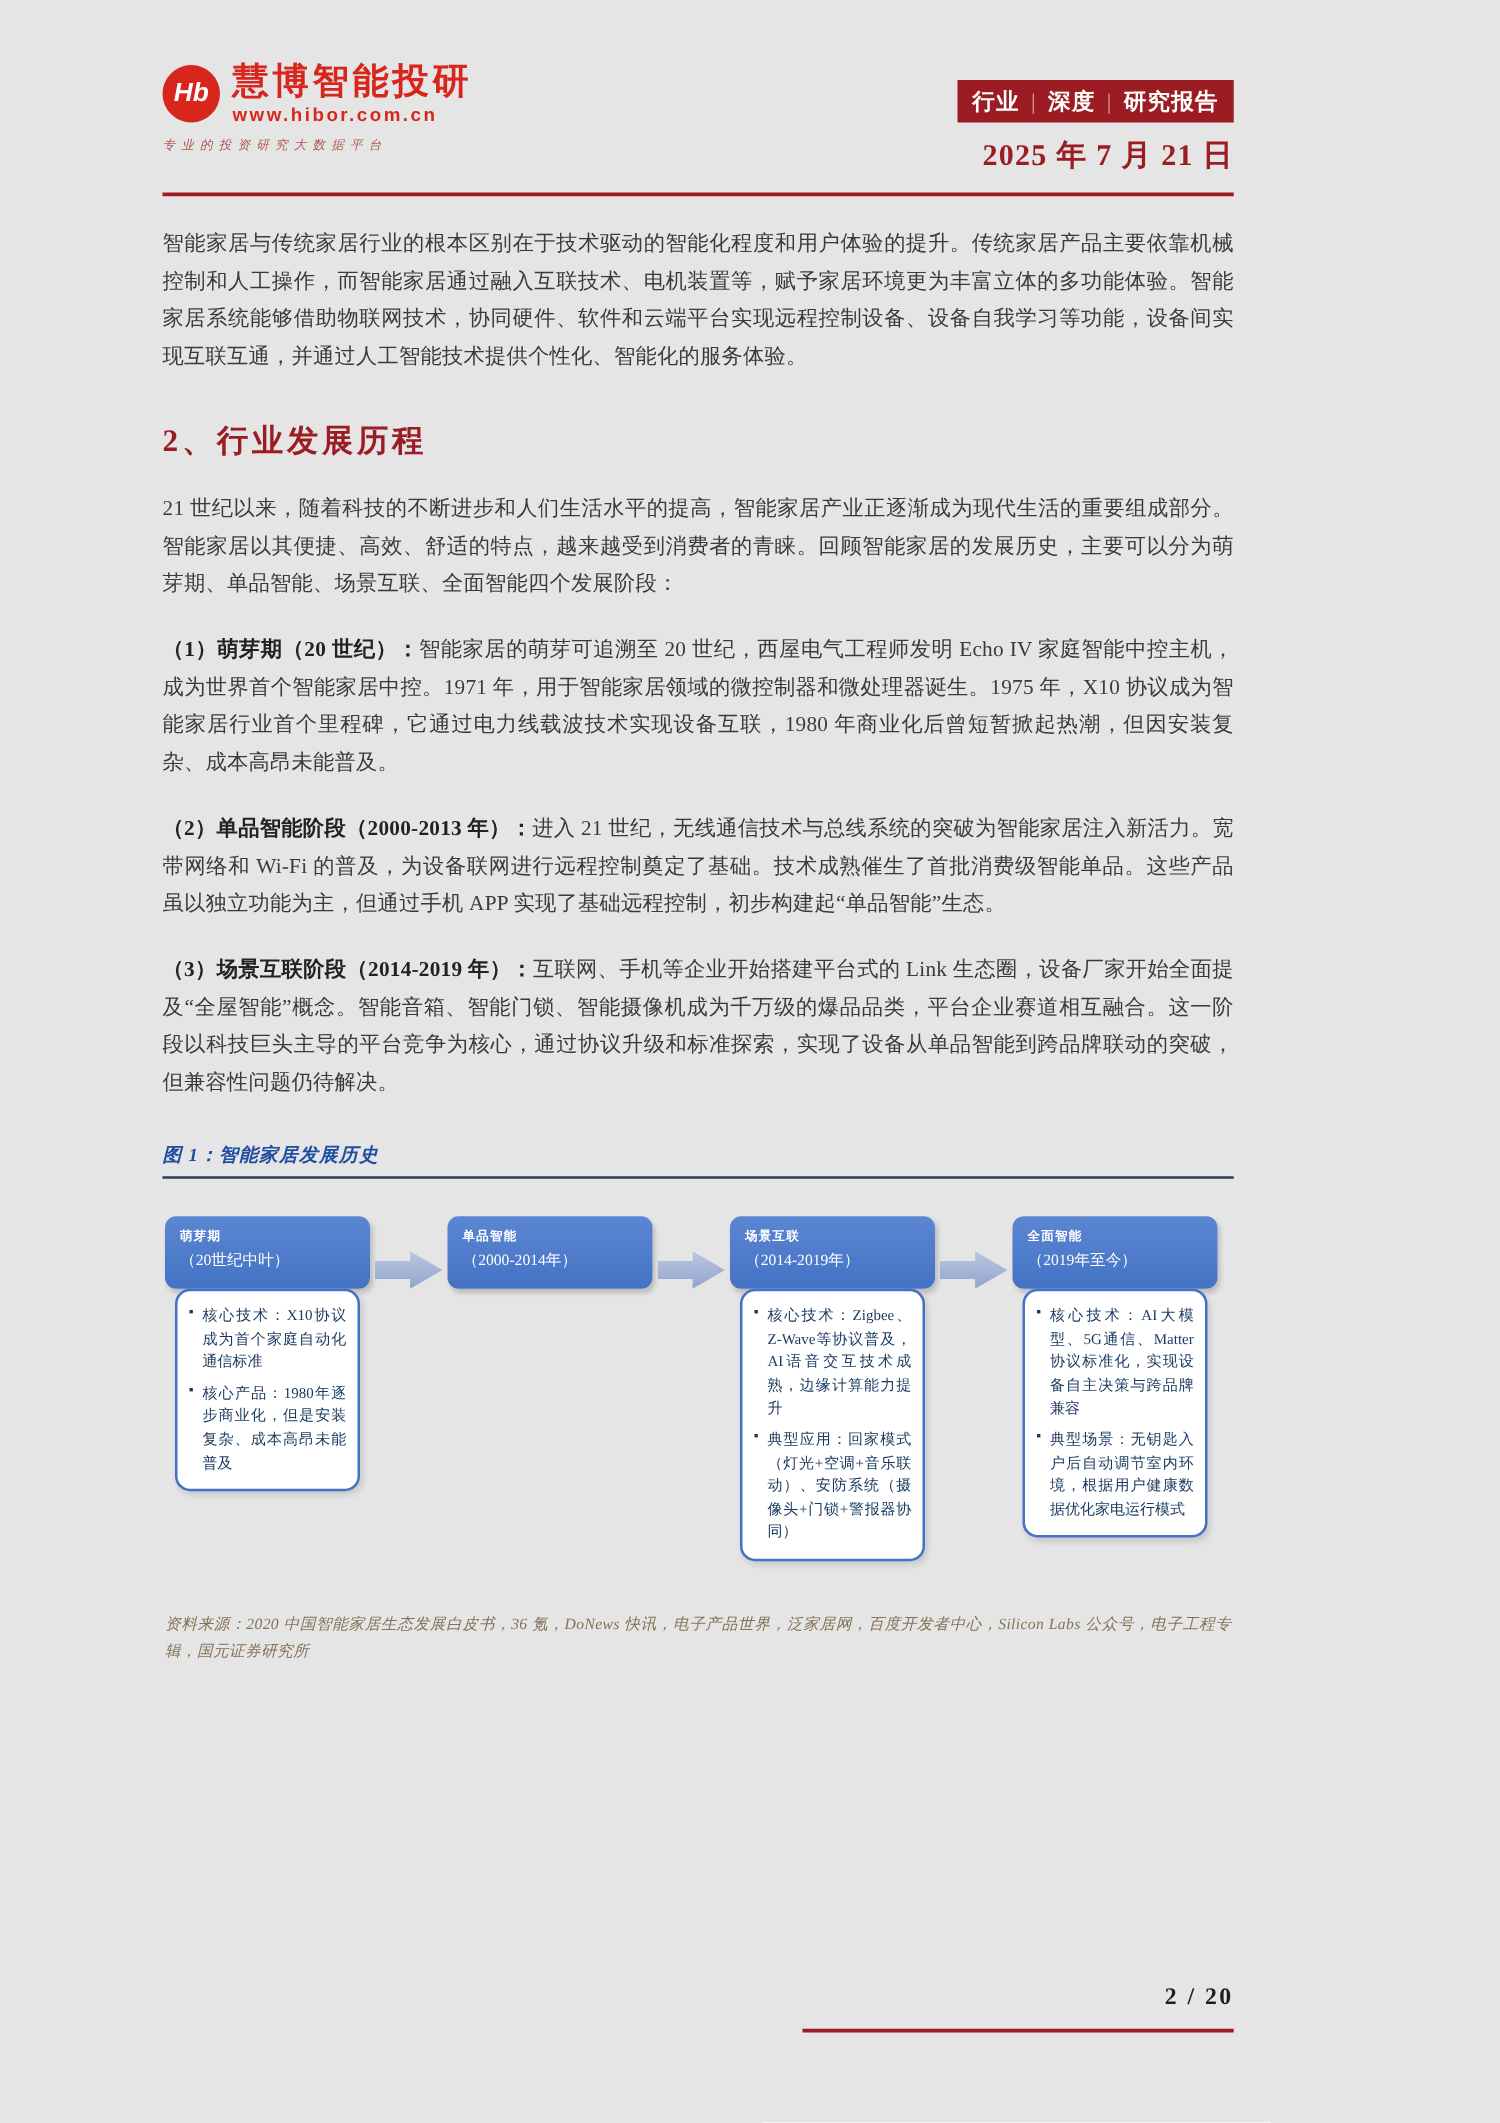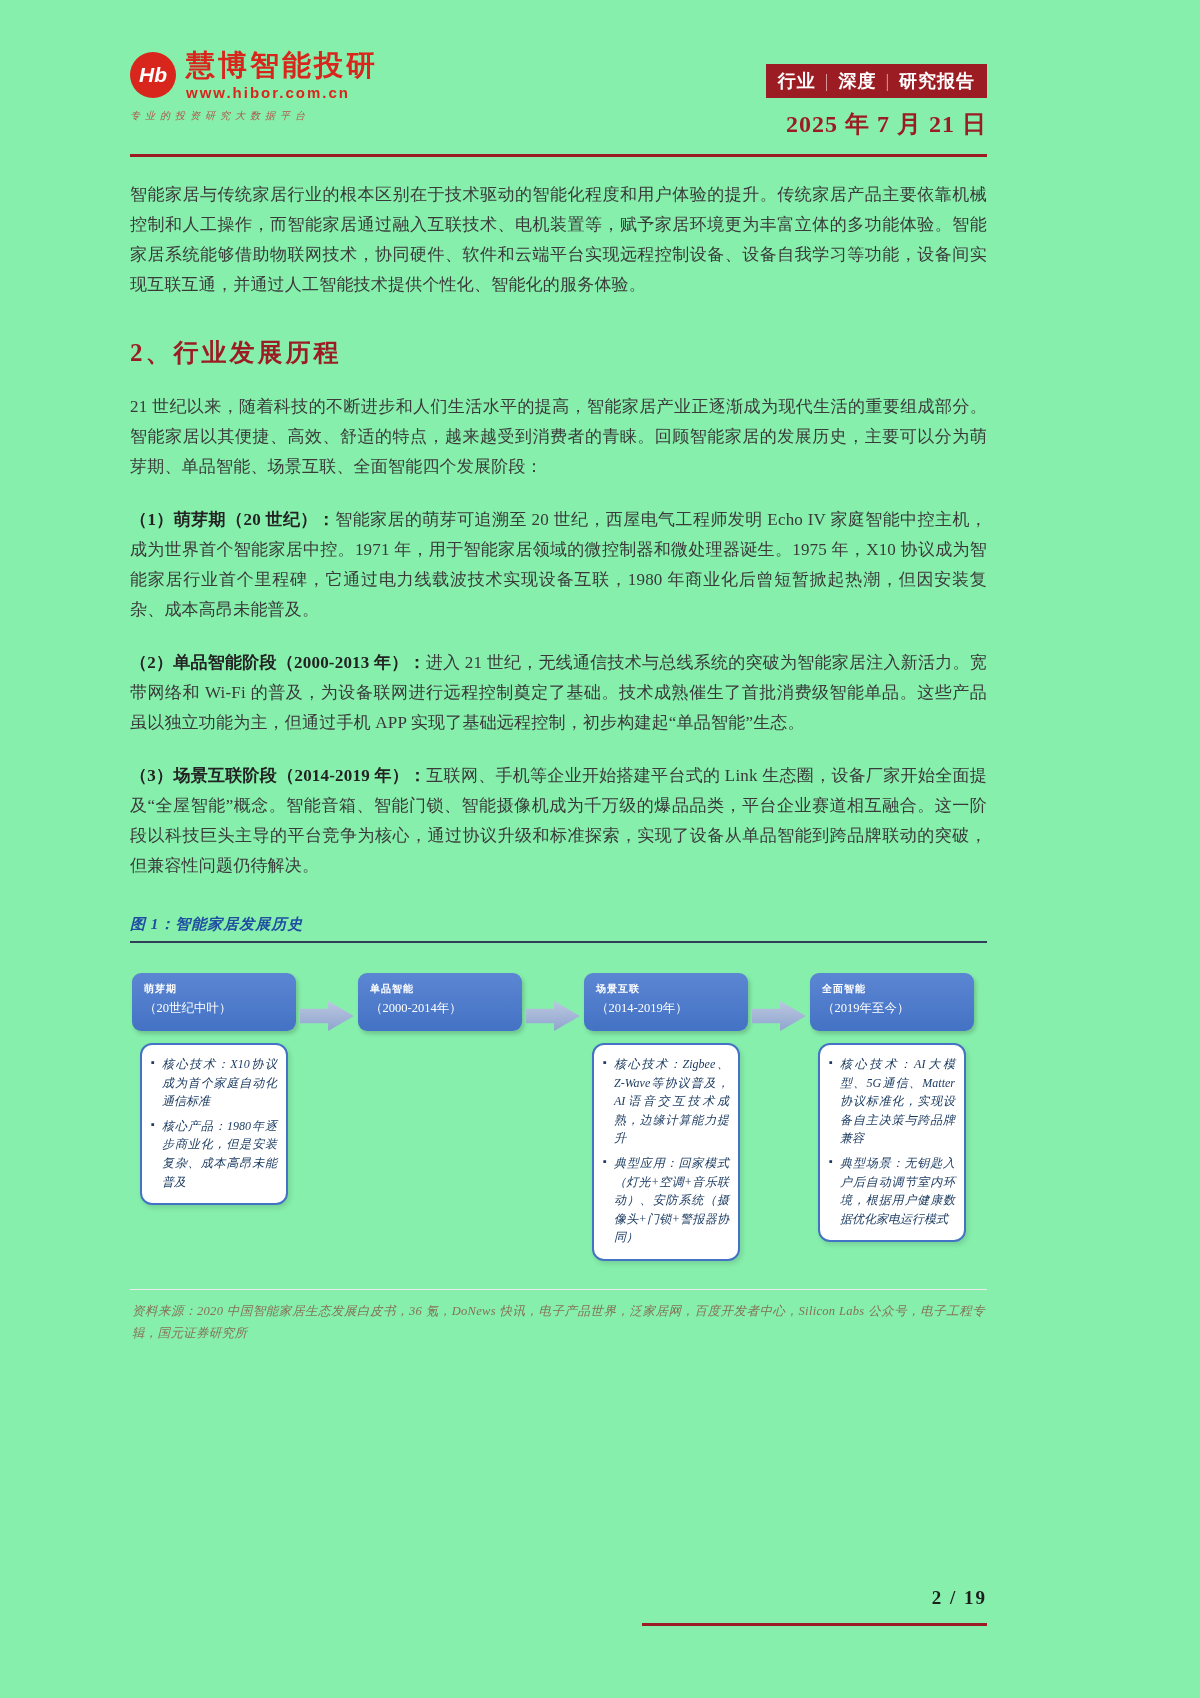--- a/index.html
+++ b/index.html
@@ -1,18 +1,18 @@
 <!DOCTYPE html>
 <html><head>
 <meta charset="utf-8">
 <style>
   * { margin:0; padding:0; box-sizing:border-box; }
   html,body { background:#ffffff; }
   .page {
-    width:1200px; height:1698px; background:#86efac; position:relative;
+    width:1200px; height:1698px; background:#e5e5e5; position:relative;
     overflow:hidden; margin:0 auto;
     font-family:"Liberation Serif","DejaVu Serif",serif; color:#3a3a3a;
   }
   .content { padding:50px 213px 0 130px; }
 
   
   .header { display:flex; justify-content:space-between; align-items:flex-start; }
   .logo-row { display:flex; align-items:center; }
   .logo-circle {
     width:46px; height:46px; border-radius:50%; background:#d9261c; color:#fff;
@@ -61,22 +61,22 @@
     border-bottom:1px solid #ececec;
   }
   .stage { flex:0 0 164px; }
   .stage-head {
     background:linear-gradient(180deg,#5b86d2,#4472c4); border-radius:9px; color:#ffffff;
     padding:9px 12px; min-height:58px; box-shadow:2px 3px 4px rgba(0,0,0,.18);
   }
   .stage-title { font-size:10px; font-weight:bold; letter-spacing:1px; }
   .stage-sub { font-size:12.5px; margin-top:4px; }
   .stage-body {
-    margin:12px auto 0; width:148px; background:#ffffff; border:2px solid #4472c4;
-    border-radius:12px; padding:10px 9px 12px; box-shadow:2px 3px 5px rgba(0,0,0,.12);font-style:italic;
+    margin:0 auto 0; width:148px; background:#ffffff; border:2px solid #4472c4;
+    border-radius:12px; padding:10px 9px 12px; box-shadow:2px 3px 5px rgba(0,0,0,.12);
   }
   .stage-bullets { list-style:none; }
   .stage-bullets li {
     font-size:12px; line-height:1.55; color:#17375e; padding-left:11px; position:relative;
     margin-bottom:6px; text-align:justify;
   }
   .stage-bullets li:last-child { margin-bottom:0; }
   .stage-bullets li::before { content:"▪"; position:absolute; left:0; top:-1px; font-size:11px; color:#17375e; }
   .arrow {
     flex:0 0 auto; width:54px; height:30px; margin:28px 4px 0;
@@ -180,16 +180,16 @@
               </ul>
     </div>
   </div>
 </div>
       <div class="fig-source">资料来源：2020 中国智能家居生态发展白皮书，36 氪，DoNews 快讯，电子产品世界，泛家居网，百度开发者中心，Silicon Labs 公众号，电子工程专辑，国元证券研究所</div>
     </div>
 
   </div>
 
   <div class="footer">
-    <div class="page-num">2 / 19</div>
+    <div class="page-num">2 / 20</div>
     <div class="footer-rule"></div>
   </div>
 </div>
 
 </body></html>

